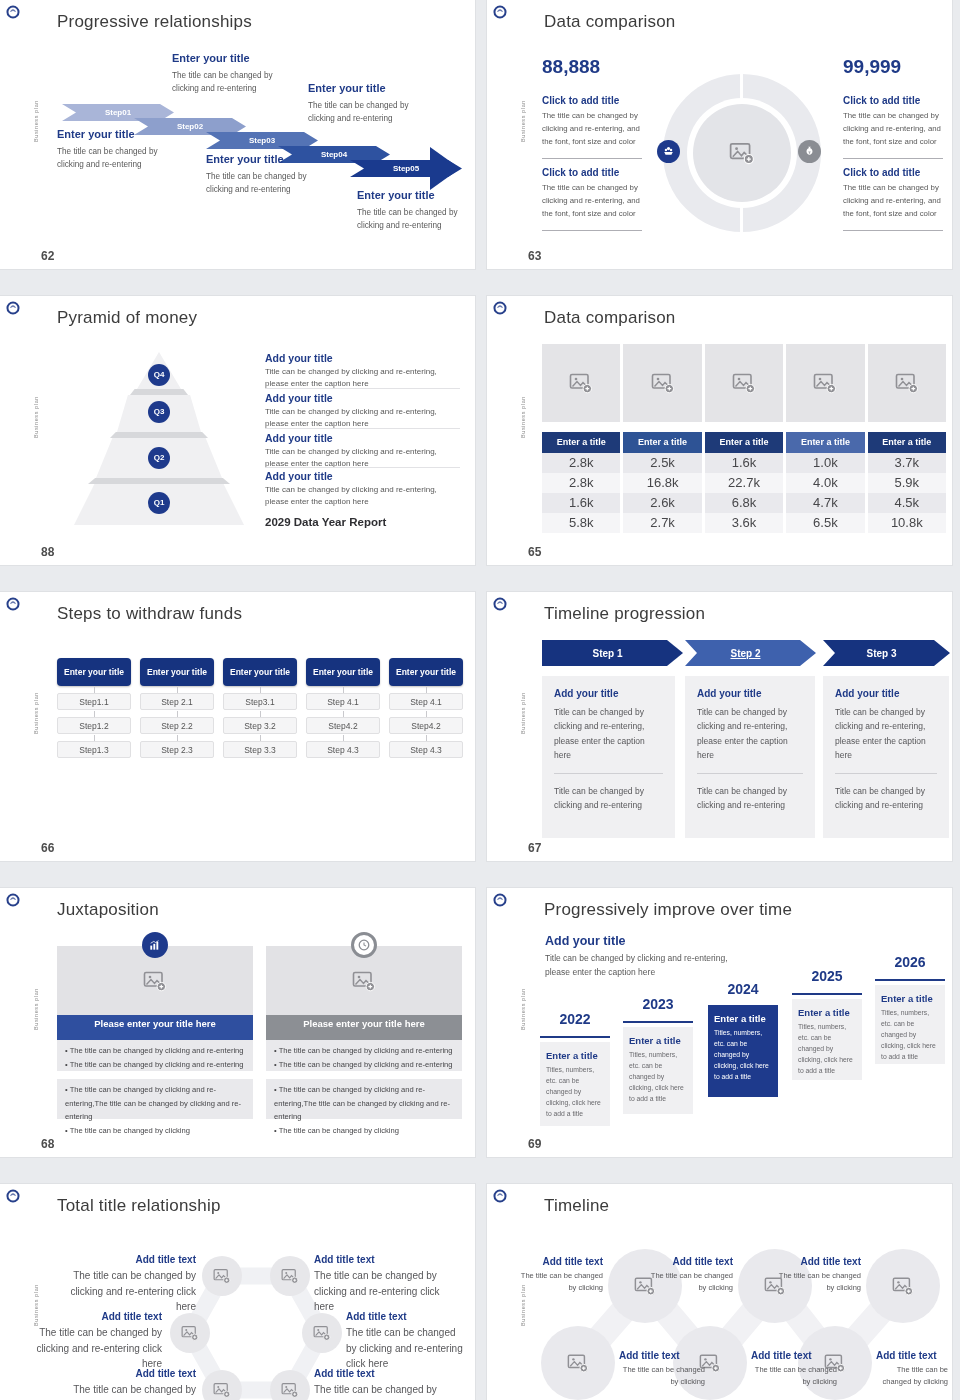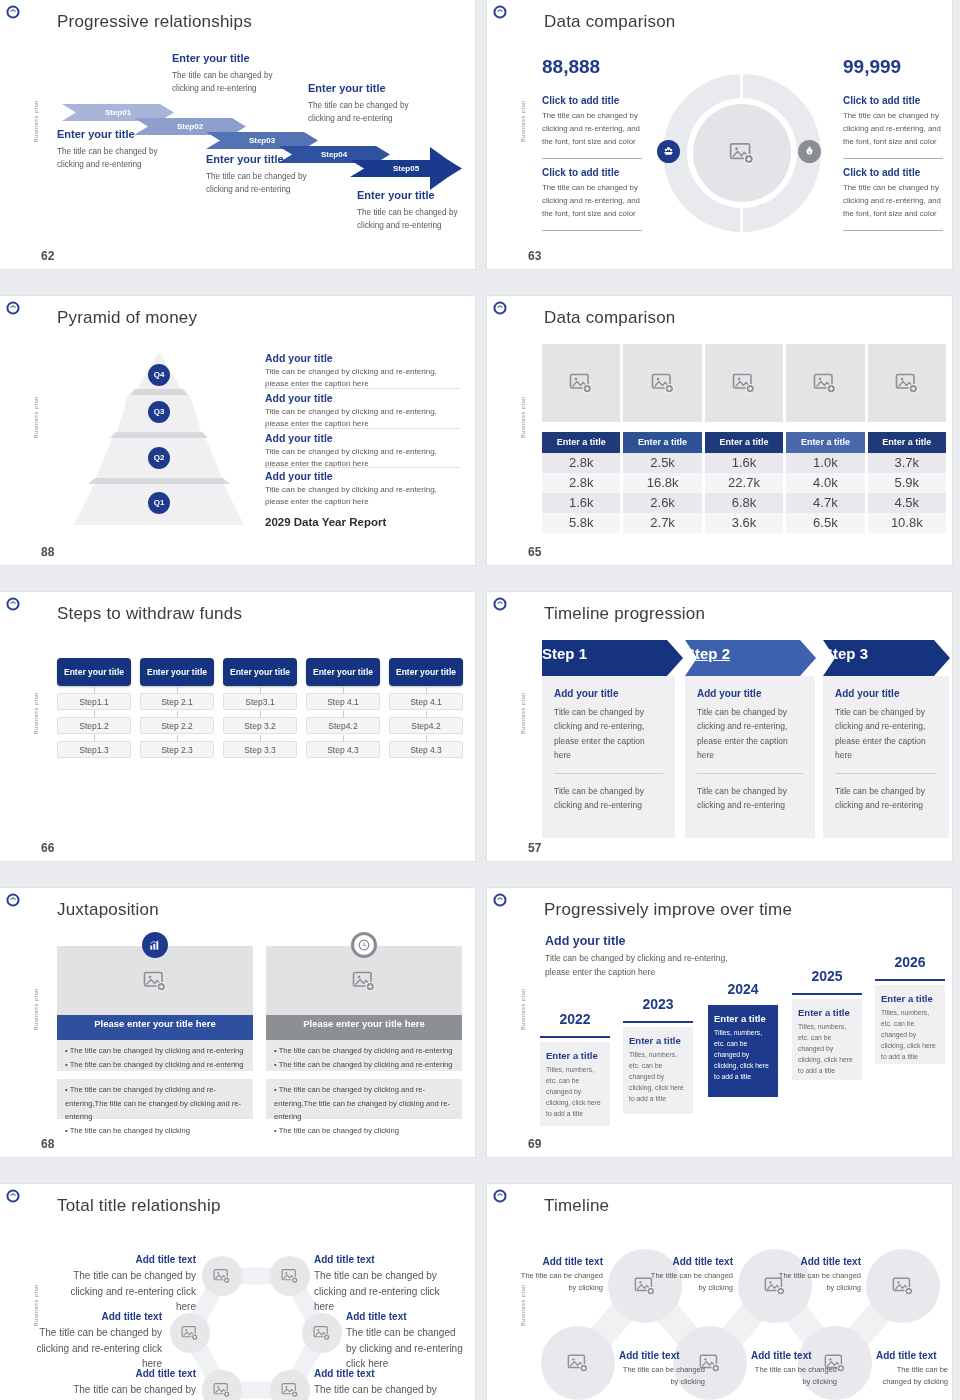--- a/index.html
+++ b/index.html
@@ -40,21 +40,21 @@
   .td{height:20px;line-height:20px;text-align:center;font-size:13px;color:#47474a;}
   .r-odd{background:#e9e9ed;} .r-even{background:#f5f5f7;}
   
   .stepcol{position:absolute;width:74px;display:flex;flex-direction:column;}
   .stepbtn{height:28px;background:#16337f;border-radius:4px;color:#fff;font-size:8.5px;font-weight:700;
            text-align:center;line-height:28px;box-shadow:0 1px 2px rgba(0,0,0,.25);}
   .sbox{position:relative;height:17px;margin-top:7px;background:#f5f5f6;border:1px solid #e0e0e2;border-radius:2px;
         font-size:8.5px;color:#555;text-align:center;line-height:17px;box-sizing:border-box;}
   .sbox::before{content:"";position:absolute;top:-7px;left:50%;width:1px;height:6px;background:#c9c9cd;}
   
-  .banner{position:absolute;height:36px;color:#fff;font-size:15px;font-weight:700;text-align:left;line-height:28px;}
+  .banner{position:absolute;height:26px;color:#fff;font-size:10px;font-weight:700;text-align:center;line-height:28px;}
   .ban-first{clip-path:polygon(0 0,calc(100% - 16px) 0,100% 50%,calc(100% - 16px) 100%,0 100%);padding-right:10px;box-sizing:border-box;}
   .ban-notch{clip-path:polygon(0 0,calc(100% - 16px) 0,100% 50%,calc(100% - 16px) 100%,0 100%,12px 50%);padding-right:10px;box-sizing:border-box;}
   .ban-dark{background:#16337f;} .ban-med{background:#3e61ad;text-decoration:underline;}
   .panel{position:absolute;top:84px;height:162px;background:#f0f0f2;box-sizing:border-box;padding:12px;}
   .panel .ph{font-weight:700;color:#1f3a87;font-size:10px;margin-bottom:6px;}
   .panel .pb{color:#57575a;font-size:8.5px;line-height:1.7;}
   .panel .pdiv{height:1px;background:#cfcfd3;margin:10px 0;}
   
   .imgpanel{position:absolute;background:#e2e2e5;display:flex;align-items:center;justify-content:center;}
   .tbar{position:absolute;height:31px;color:#fff;font-size:9.5px;font-weight:700;text-align:center;line-height:17px;}
@@ -398,21 +398,21 @@
       <div class="pdiv"></div>
       <div class="pb">Title can be changed by clicking and re-entering</div>
     </div>
     <div class="panel" style="left:336px;width:126px;">
       <div class="ph">Add your title</div>
       <div class="pb">Title can be changed by clicking and re-entering, please enter the caption here</div>
       <div class="pdiv"></div>
       <div class="pb">Title can be changed by clicking and re-entering</div>
     </div>
 
-    <div class="pagenum">57</div>
+    <div class="pagenum">67</div>
   </div>
 
   <div class="slide">
     <span class="logo icon">
   <svg viewBox="0 0 24 24">
           <circle cx="12" cy="12" r="9.5" fill="#ffffff" stroke="#27408b" stroke-width="3.4"></circle>
           <path d="M8.2 12a3.8 3.8 0 017.6 0" fill="none" stroke="#27408b" stroke-width="1.4"></path>
           <circle cx="12" cy="9.6" r="1.1" fill="#27408b"></circle>
         </svg>
 </span>

